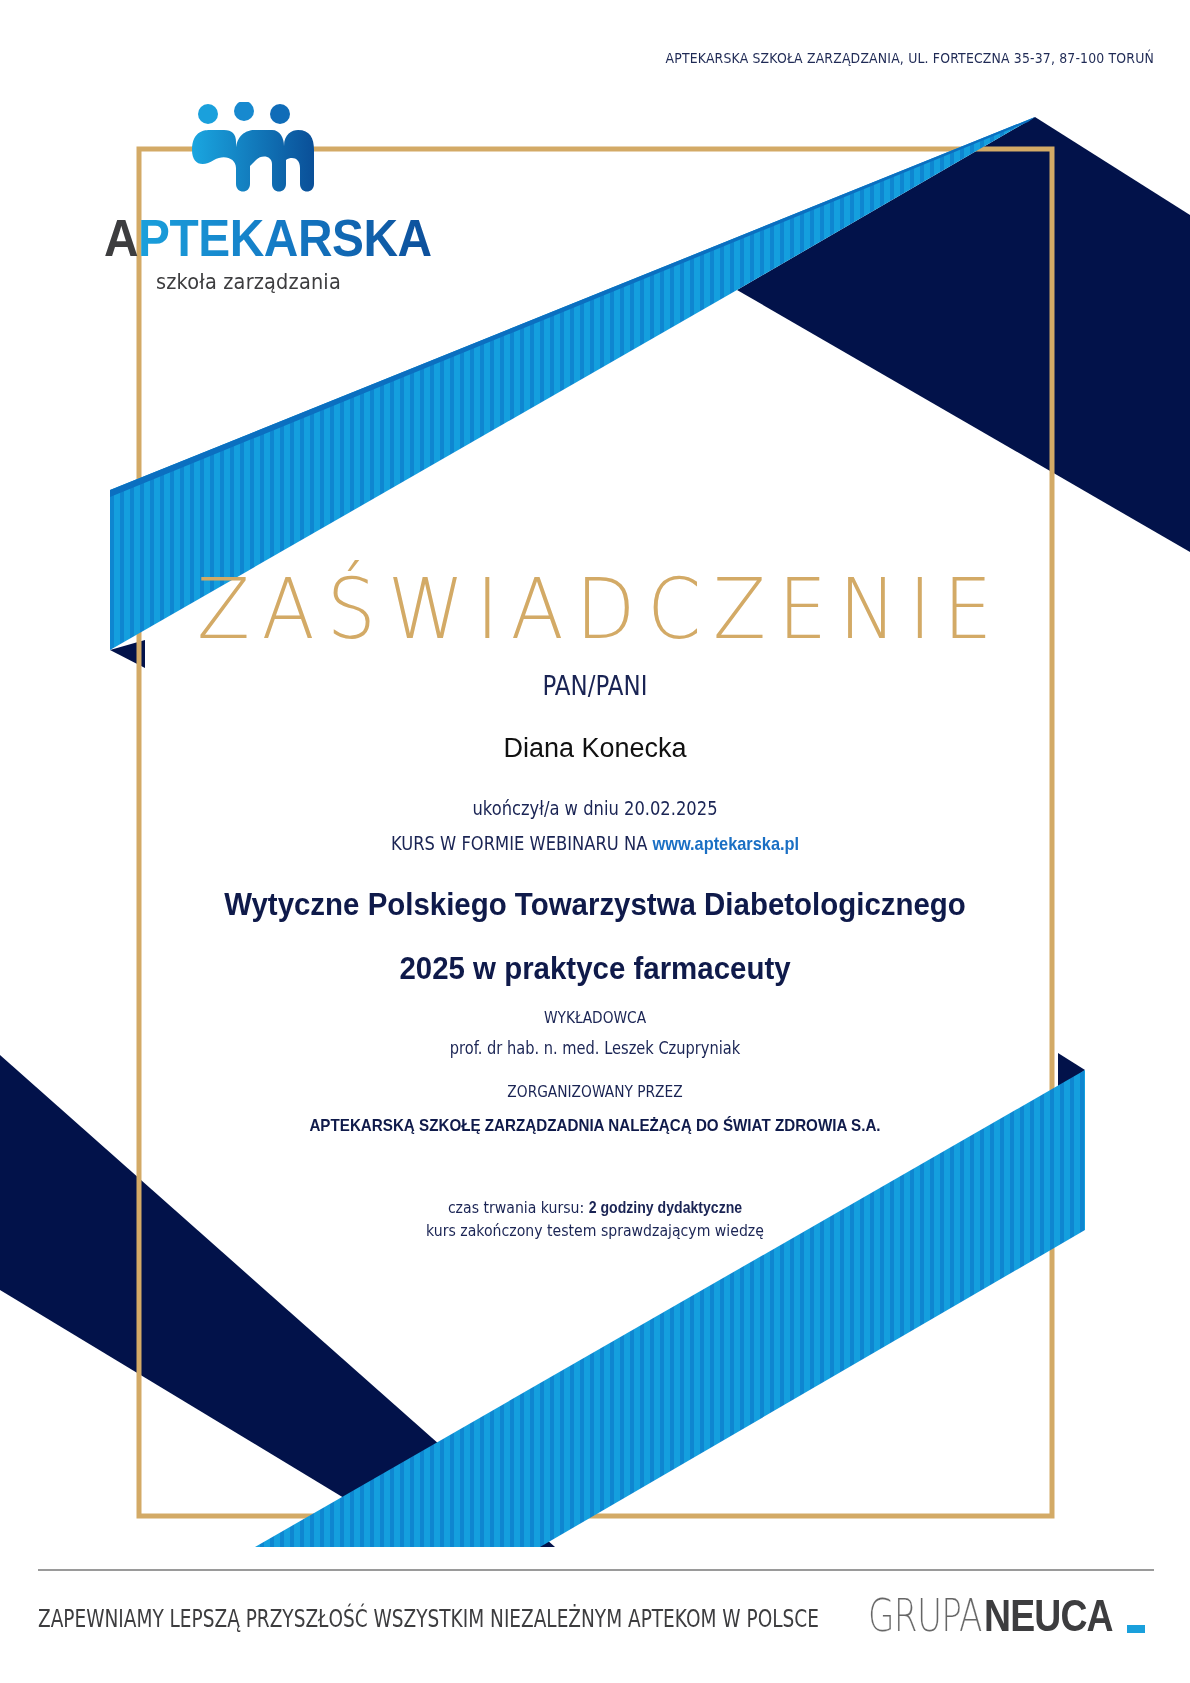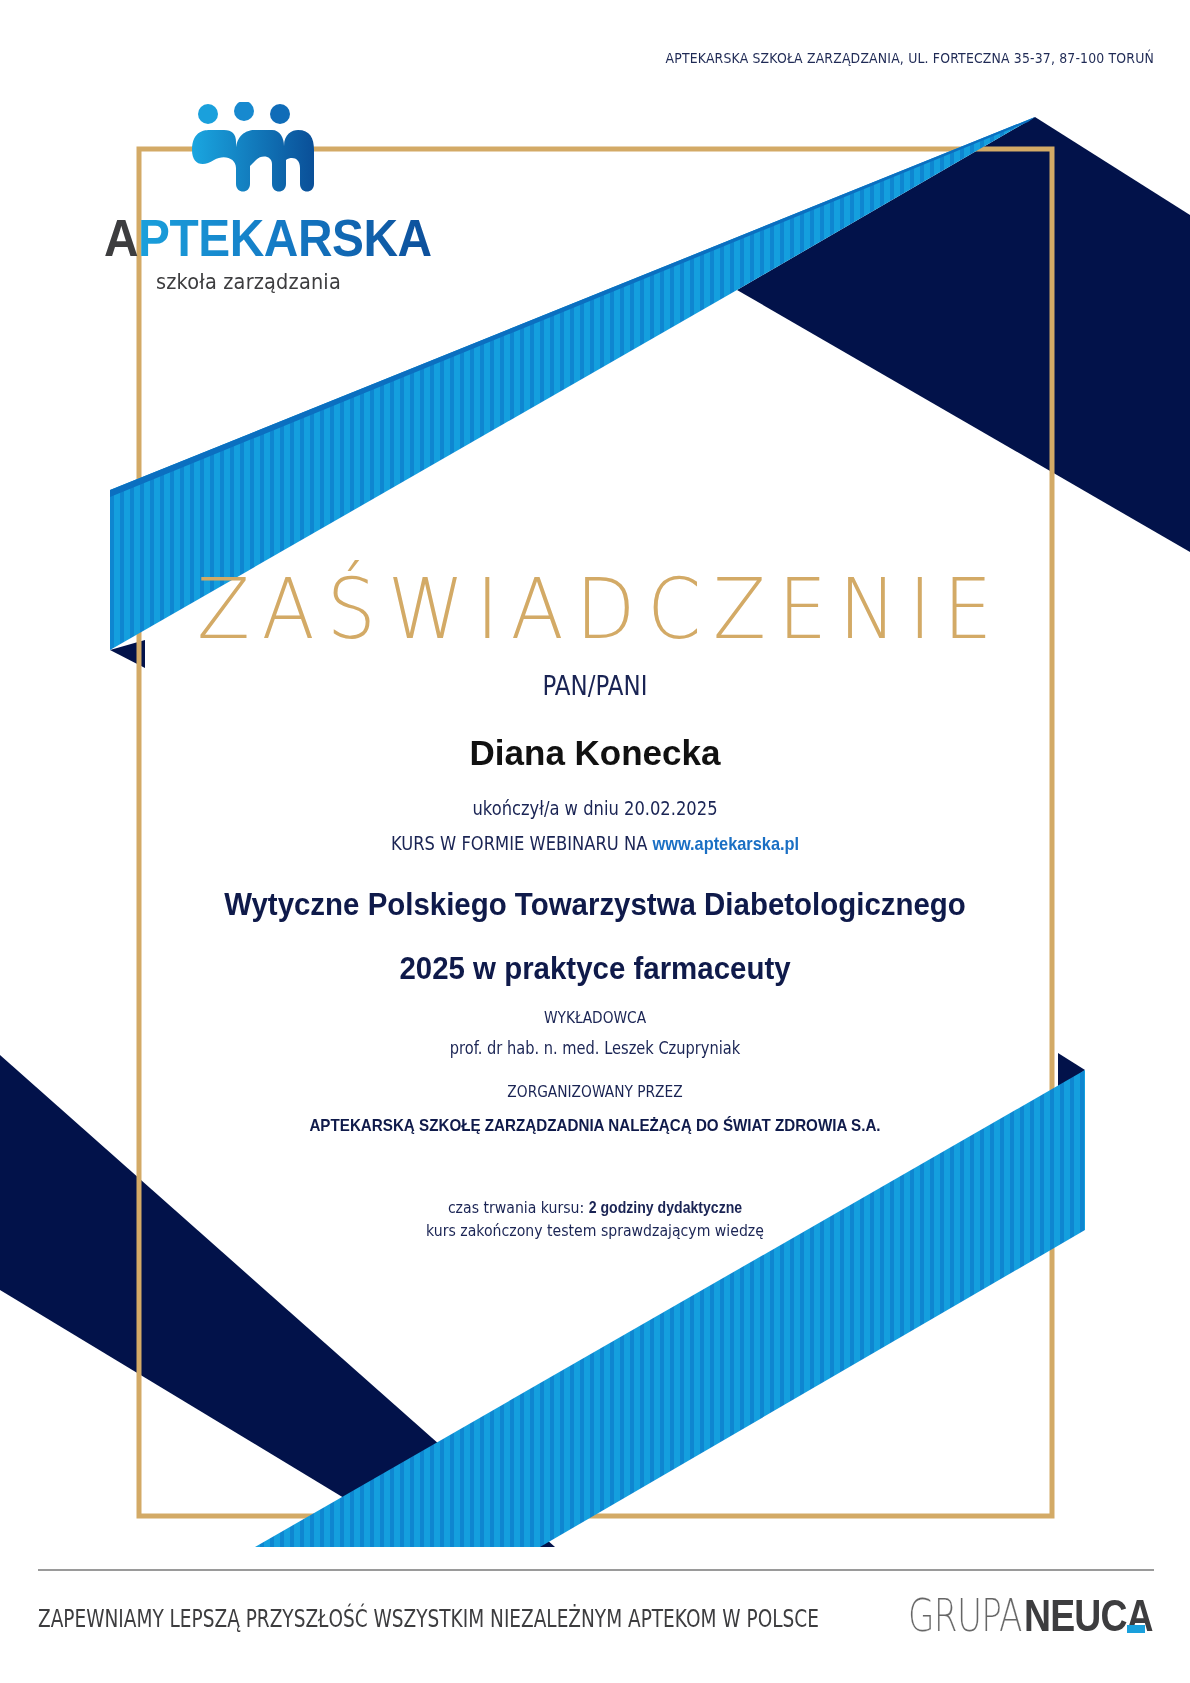--- a/index.html
+++ b/index.html
@@ -31,40 +31,40 @@
     font-size: 21px; color: #3d3d3f; letter-spacing: 0.2px; transform: scaleX(0.92); transform-origin: left top;
   }
 
   .content { position: absolute; left: 0; width: 1190px; text-align: center; z-index: 2; }
   .title {
     top: 560px; font-family: "DejaVu Sans", sans-serif; font-weight: 300; font-size: 84px;
     letter-spacing: 13px; color: #d3aa66; padding-left: 12px;
     transform: scaleX(0.92); transform-origin: center;
   }
   .salutation { top: 670px; font-family: "DejaVu Sans", sans-serif; font-size: 27px; color: #1a2454; transform: scaleX(0.85); }
-  .name { top: 733px; font-family: "Liberation Sans", sans-serif; font-weight: bold; font-size: 35px; color: #111111; }
+  .name { top: 733px; font-family: "Liberation Sans", sans-serif; font-weight: normal; font-size: 27px; color: #111111; }
   .completed { top: 797px; font-family: "DejaVu Sans", sans-serif; font-size: 19px; color: #1a2454; transform: scaleX(0.86); }
   .webinar { top: 832px; font-family: "DejaVu Sans", sans-serif; font-size: 19px; color: #1a2454; transform: scaleX(0.86); }
   .webinar .link { color: #1a6fc4; font-weight: bold; font-family: "Liberation Sans", sans-serif; }
   .course1 { top: 886px; font-family: "Liberation Sans", sans-serif; font-weight: bold; font-size: 32px; color: #0f1a4a; transform: scaleX(0.92); }
   .course2 { top: 950px; font-family: "Liberation Sans", sans-serif; font-weight: bold; font-size: 32px; color: #0f1a4a; transform: scaleX(0.92); }
   .lecturer-label { top: 1008px; font-family: "DejaVu Sans", sans-serif; font-size: 16px; color: #1a2454; transform: scaleX(0.86); }
   .lecturer { top: 1038px; font-family: "DejaVu Sans", sans-serif; font-size: 17px; color: #1a2454; transform: scaleX(0.86); }
   .org-label { top: 1082px; font-family: "DejaVu Sans", sans-serif; font-size: 16px; color: #1a2454; transform: scaleX(0.86); }
   .org { top: 1116px; font-family: "Liberation Sans", sans-serif; font-weight: bold; font-size: 16.5px; color: #0f1a4a; transform: scaleX(0.92); }
   .duration { top: 1198px; font-family: "DejaVu Sans", sans-serif; font-size: 16px; color: #1a2454; transform: scaleX(0.88); }
   .duration b { font-family: "Liberation Sans", sans-serif; font-weight: bold; }
   .test { top: 1221px; font-family: "DejaVu Sans", sans-serif; font-size: 16px; color: #1a2454; transform: scaleX(0.88); }
 
   .footer-rule { position: absolute; left: 38px; top: 1569px; width: 1116px; height: 2px; background: #9a9a9a; z-index: 2; }
   .slogan {
     position: absolute; left: 38px; top: 1604px; font-family: "DejaVu Sans", sans-serif; font-size: 25px;
     color: #3d3d3f; transform: scaleX(0.74); transform-origin: left top; white-space: nowrap; z-index: 2;
   }
-  .neuca { position: absolute; left: 908px; top: 1590px; white-space: nowrap; z-index: 2; height: 48px; }
+  .neuca { position: absolute; left: 868px; top: 1590px; white-space: nowrap; z-index: 2; height: 48px; }
   .neuca .grupa {
     font-family: "DejaVu Sans", sans-serif; font-weight: 200; font-size: 44px; color: #666;
     display: inline-block; transform: scaleX(0.78); transform-origin: left; letter-spacing: -1px;
     -webkit-text-stroke: 0.2px #fff; margin-right: -30px;
   }
   .neuca .brand {
     font-family: "Liberation Sans", sans-serif; font-weight: bold; font-size: 44px; color: #3d3d3f;
     display: inline-block; transform: scaleX(0.85); transform-origin: left; letter-spacing: -1px;
   }
   .neuca-mark { position: absolute; left: 1127px; top: 1625px; width: 18px; height: 8px; background: #1aa0dc; z-index: 3; }

